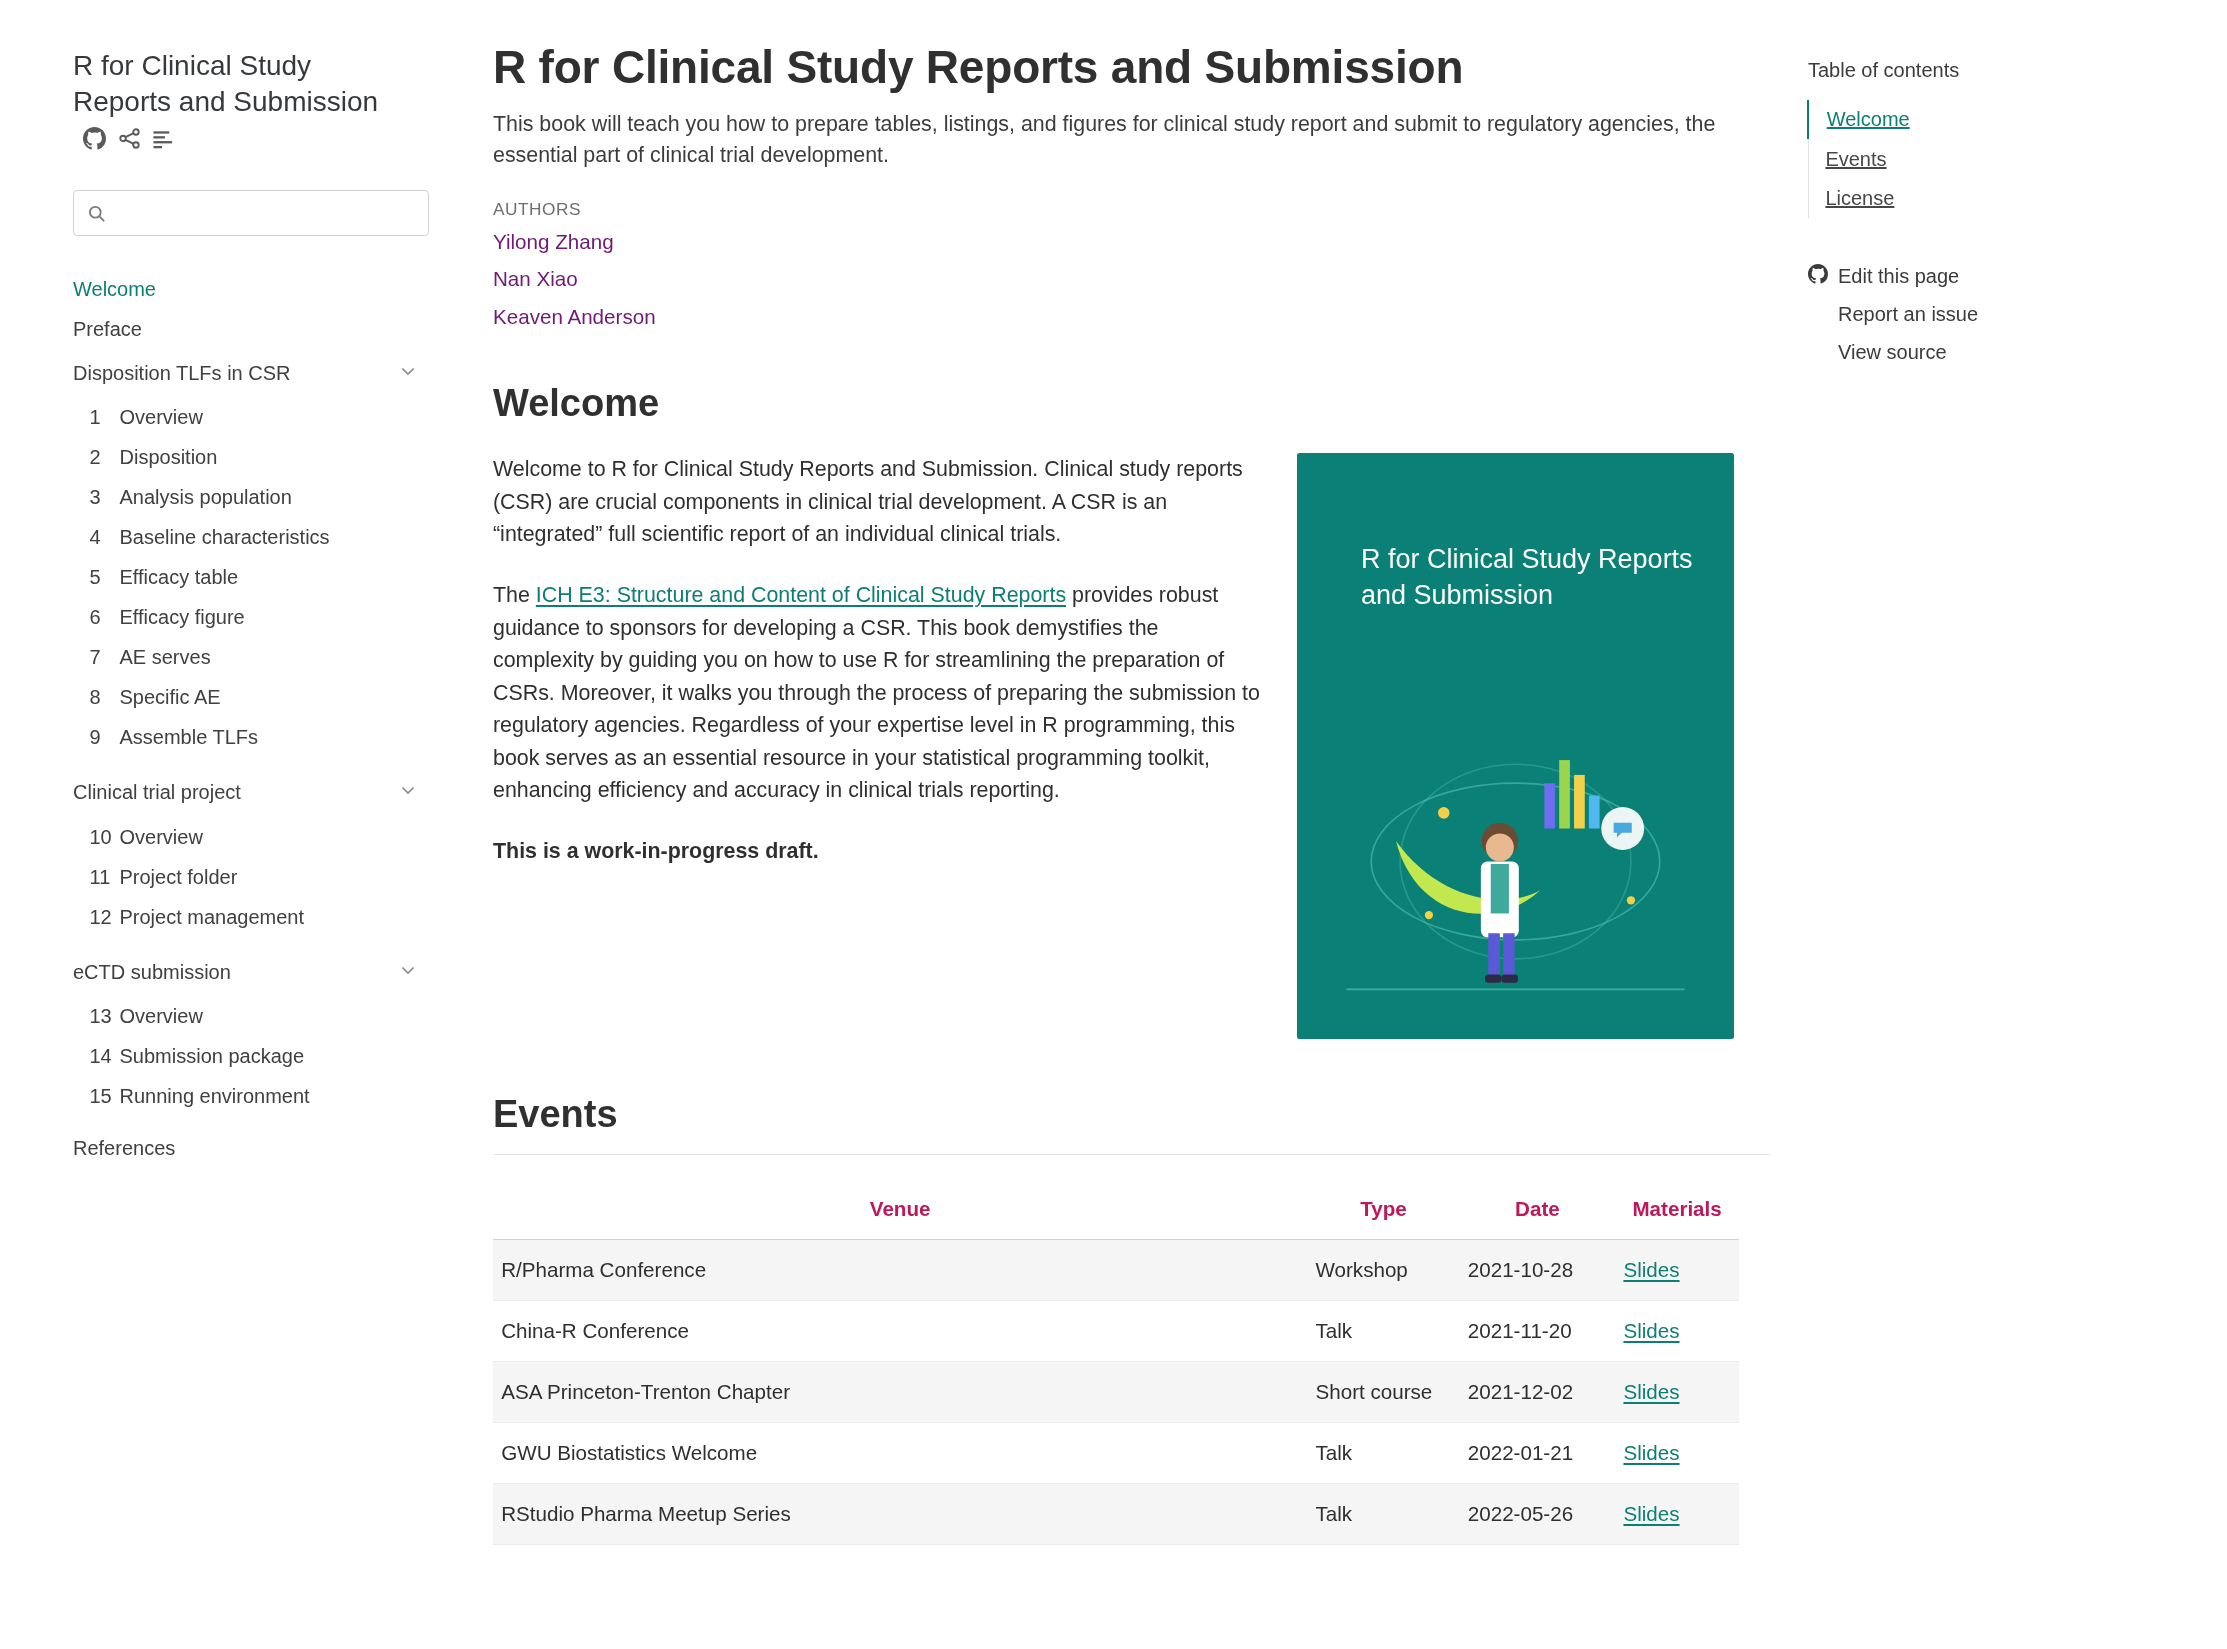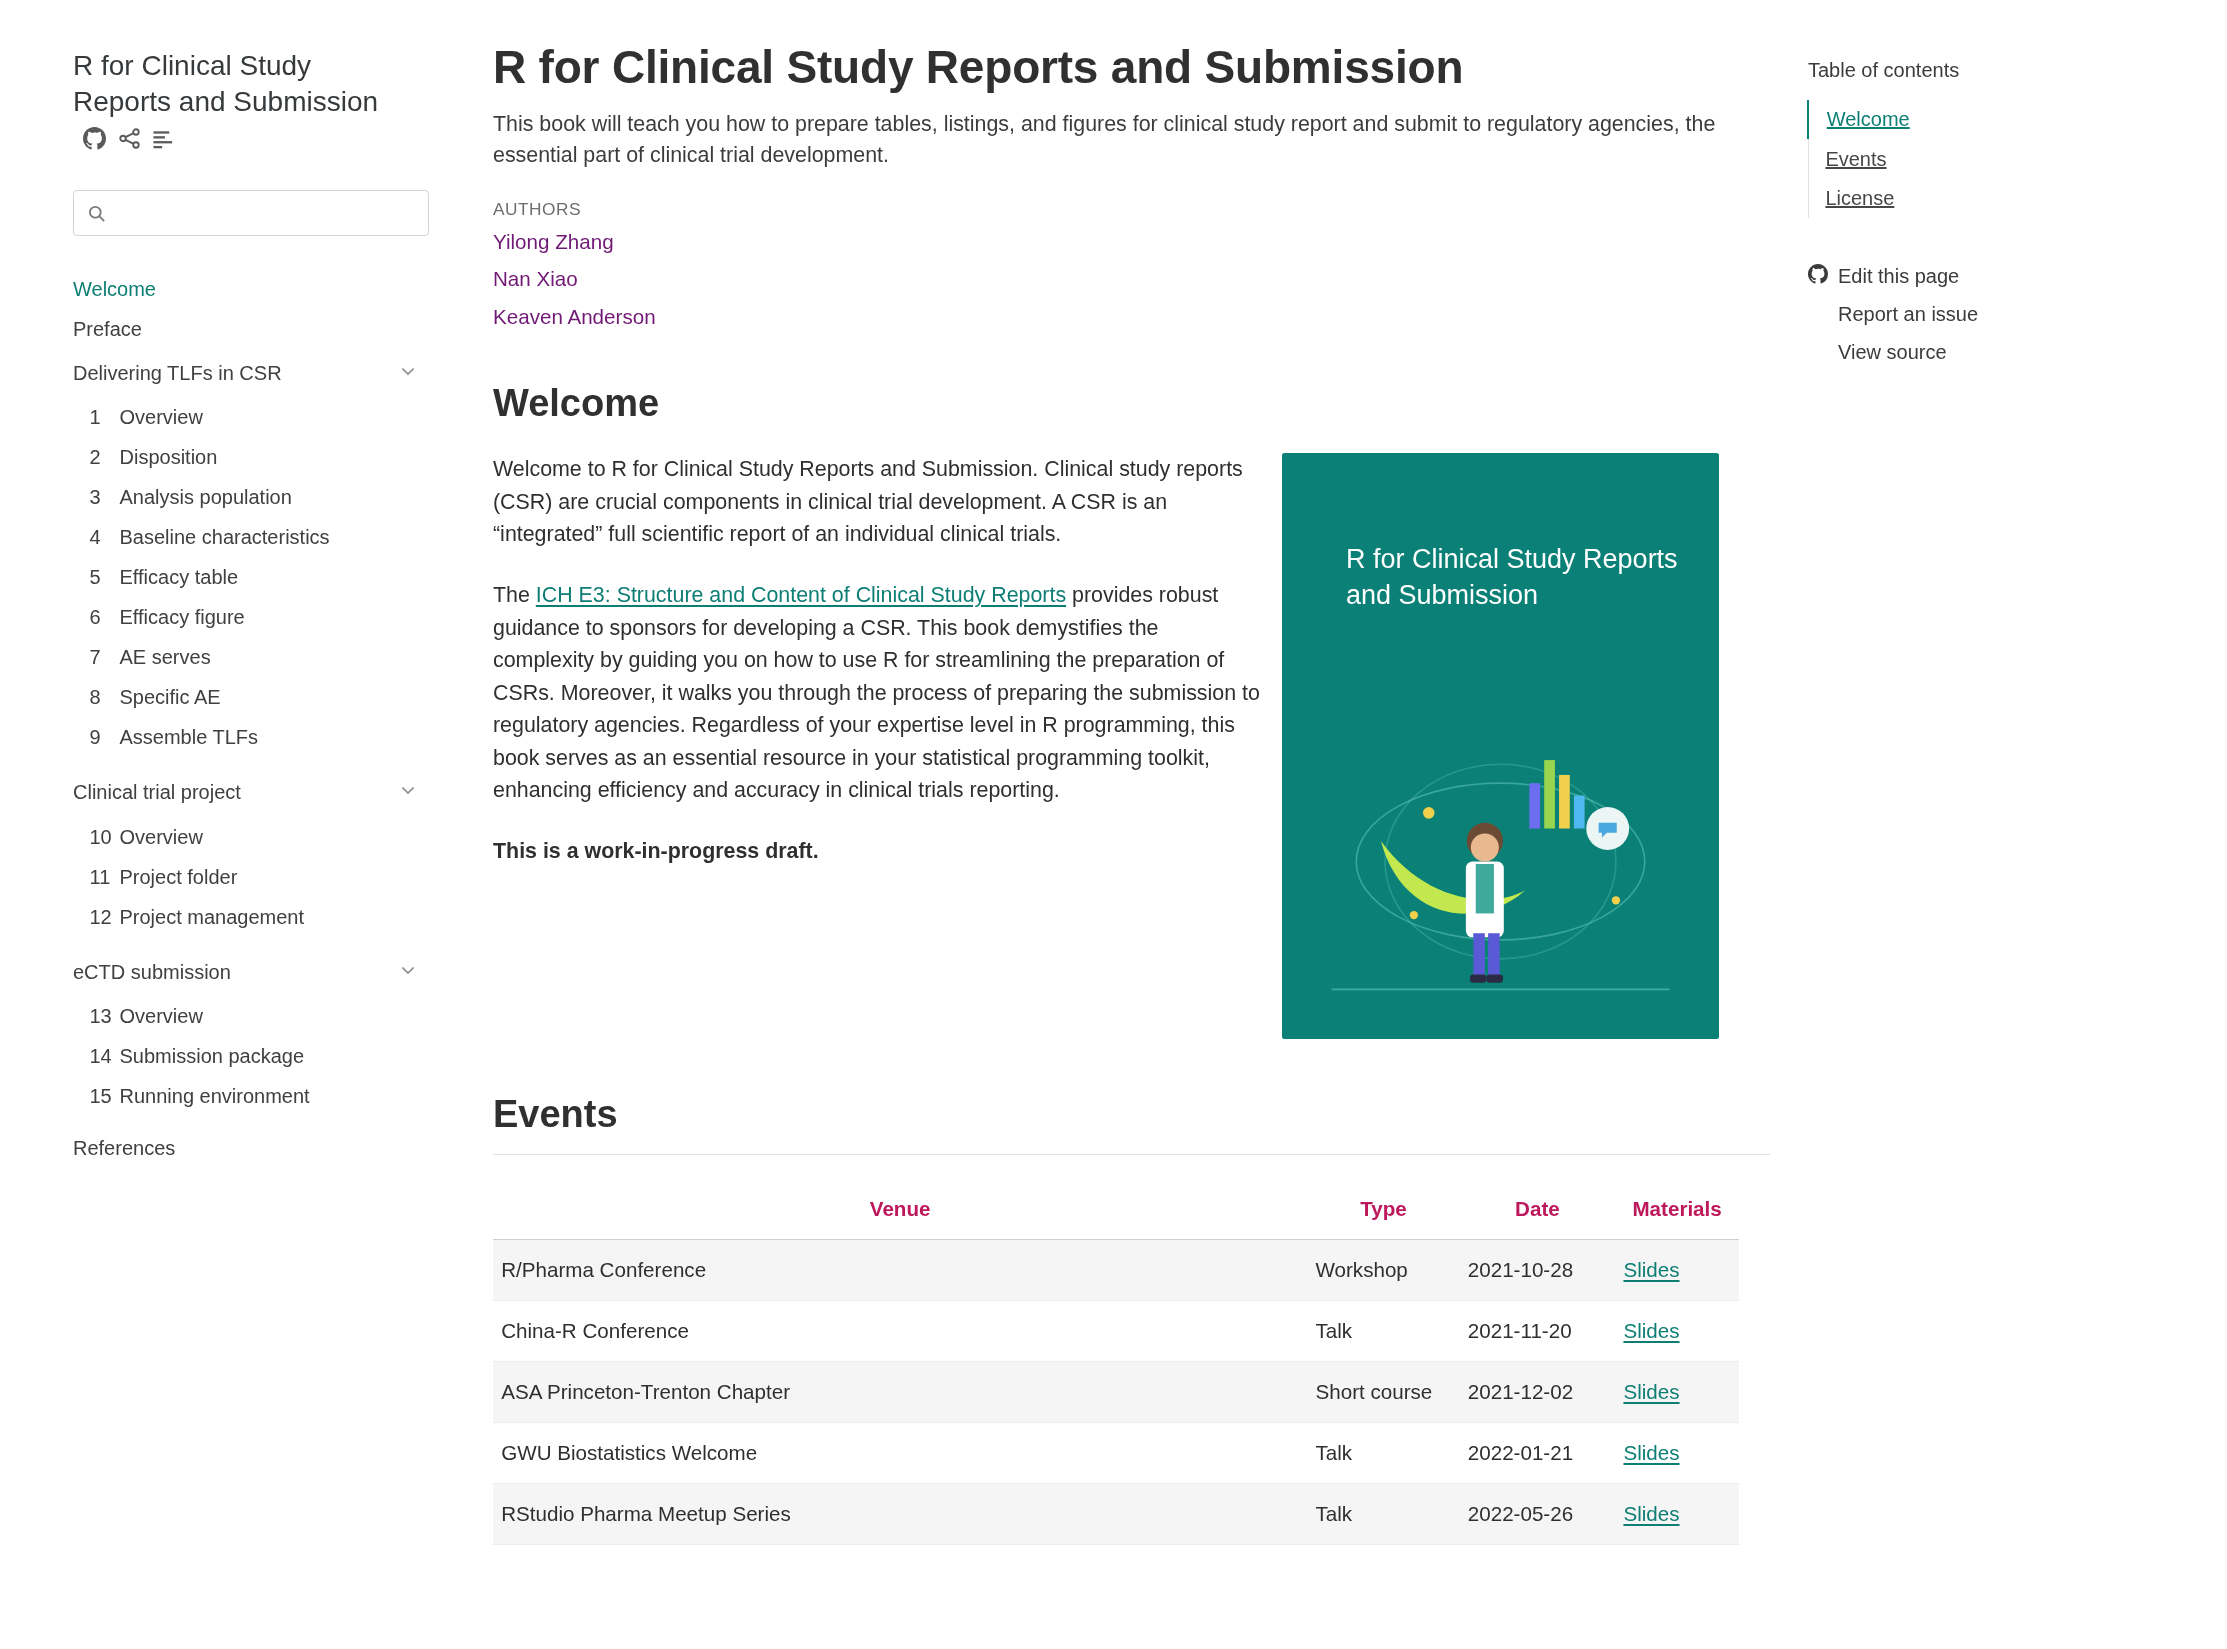--- a/index.html
+++ b/index.html
@@ -140,21 +140,21 @@
     color: #303030;
     margin: 54px 0 28px 0;
   }
   h2.section.with-rule {
     border-bottom: 0.8px solid #e2e2e2;
     padding-bottom: 18px;
   }
 
   .welcome-flex {
     display: flex;
-    gap: 22px;
+    gap: 37px;
     align-items: flex-start;
   }
   .welcome-text { flex: 1 1 auto; max-width: 767px; }
   .welcome-text p {
     font-size: 21.4px;
     line-height: 1.52;
     color: #2f2f2f;
     margin: 0 0 28px 0;
   }
   .welcome-text a {
@@ -297,21 +297,21 @@
 
     <nav class="nav">
       <div class="nav-item active">
           <span>Welcome</span>
         </div>
       <div class="nav-item">
           <span>Preface</span>
         </div>
 
       <div class="nav-group">
-        <span>Delivering TLFs in CSR</span>
+        <span>Disposition TLFs in CSR</span>
         <span class="chev">
           <svg width="20" height="20" viewBox="0 0 16 16" fill="none" stroke="currentColor" stroke-width="1.4">
               <path d="M3.5 6l4.5 4.5L12.5 6"></path>
             </svg>
         </span>
       </div>
       <div class="nav-item indent">
           <span class="num">1</span>
           <span>Overview</span>
         </div>

